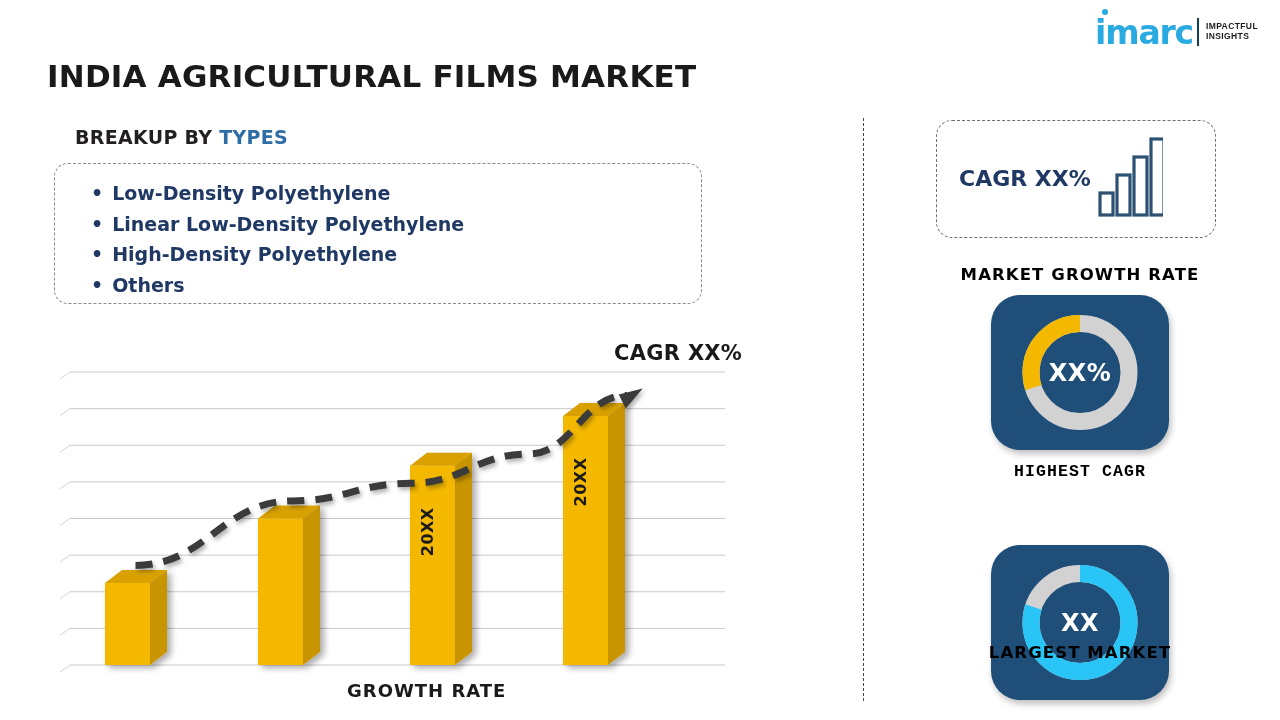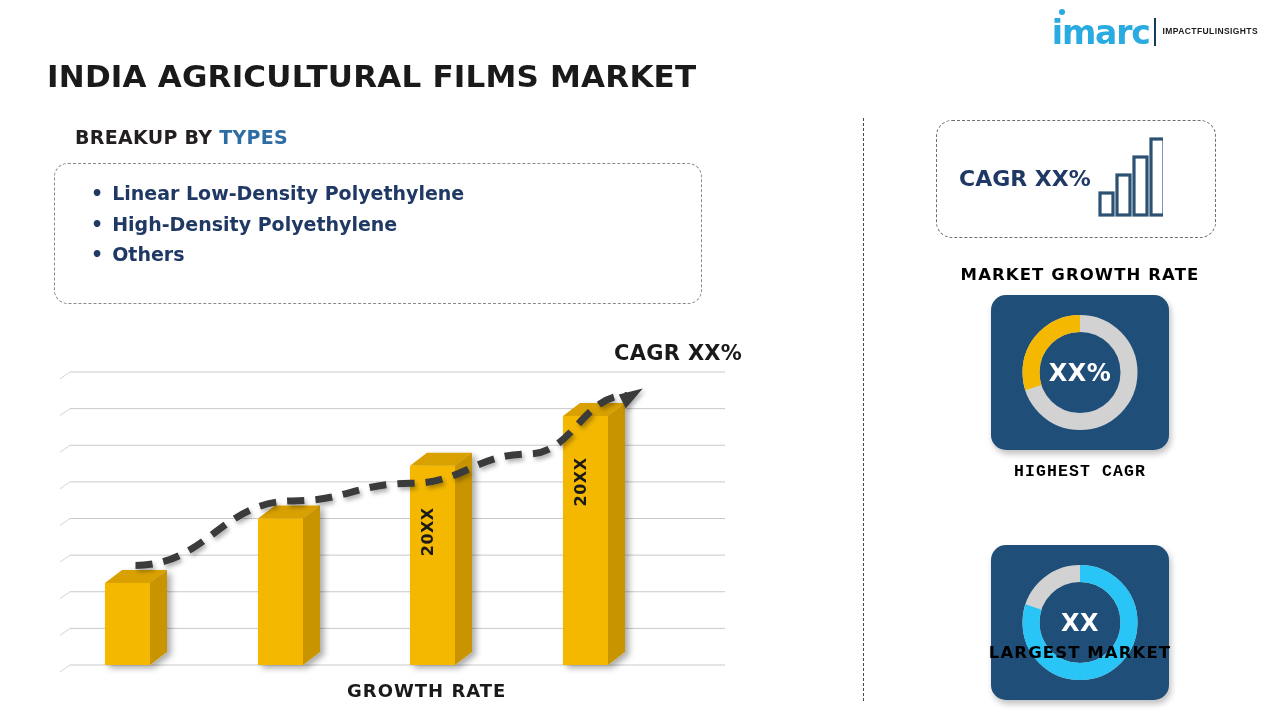--- a/index.html
+++ b/index.html
@@ -10,21 +10,21 @@
     -webkit-font-smoothing:antialiased;
   }
   .page{position:relative;width:1280px;height:720px;background:#fff;}
 
   
   .logo{position:absolute;right:22px;top:14px;display:flex;align-items:center;height:36px;}
   .logo-word{position:relative;font-size:33px;font-weight:700;letter-spacing:-1.2px;
              color:#29ABE2;line-height:1;font-family:"DejaVu Sans",sans-serif;}
   .logo-dot{position:absolute;left:7px;top:-7px;width:6px;height:6px;border-radius:50%;background:#29ABE2;}
   .logo-bar{width:2px;height:28px;background:#0f3d5c;margin:0 7px 0 4px;}
-  .logo-tag{display:flex;flex-direction:row;justify-content:flex-start;line-height:1.15;}
+  .logo-tag{display:flex;flex-direction:column;justify-content:flex-start;line-height:1.15;}
   .logo-tag span{font-size:8.5px;font-weight:700;color:#1b1b1b;letter-spacing:.4px;}
 
   
   .title{position:absolute;left:47px;top:58px;font-size:31px;font-weight:700;
          color:#1a1a1a;letter-spacing:.2px;font-family:"DejaVu Sans",sans-serif;}
 
   .subtitle{position:absolute;left:75px;top:126px;font-size:19px;font-weight:700;
             color:#231f20;letter-spacing:.3px;font-family:"DejaVu Sans",sans-serif;}
   .subtitle .accent{color:#2E6CA4;}
 
@@ -60,21 +60,21 @@
   .growth-text{font-size:22px;font-weight:700;color:#1F3864;line-height:30px;
                font-family:"DejaVu Sans",sans-serif;}
   .growth-icon{margin-left:6px;}
 
   .cap{position:absolute;width:360px;text-align:center;font-size:16.5px;font-weight:700;
        color:#000000;letter-spacing:1.1px;font-family:"DejaVu Sans",sans-serif;}
   .cap-growth{top:150px;}
   .cap-cagr{top:347px;font-family:Liberation Mono, monospace;}
   .cap-market{top:528px;}
 
-  .donut-tile{position:absolute;width:178px;height:155px;border-radius:15px;
+  .donut-tile{position:absolute;width:178px;height:155px;border-radius:29px;
               background:#1F4E79;box-shadow:2px 4px 6px rgba(0,0,0,.25);}
   .tile-cagr{left:91px;top:180px;}
   .tile-market{left:91px;top:393px;margin-top:37px;}
   .donut-val{position:absolute;width:100%;top:0;height:100%;display:flex;
              align-items:center;justify-content:center;color:#ffffff;
              font-size:24px;font-weight:700;font-family:"DejaVu Sans",sans-serif;
              letter-spacing:.5px;}
 </style>
 </head>
 <body>
@@ -94,20 +94,21 @@
   </div>
 
   <div class="title">INDIA AGRICULTURAL FILMS MARKET</div>
 
   <div class="subtitle">
     <span>BREAKUP BY </span><span class="accent">TYPES</span>
   </div>
 
   <div class="types-box">
     <ul class="types-list">
+      <li>Low-Density Polyethylene</li>
       <li>Linear Low-Density Polyethylene</li>
       <li>High-Density Polyethylene</li>
       <li>Others</li>
     </ul>
   </div>
 
   <div class="chart">
     <svg width="680" height="350" viewBox="0 0 680 350">
       <defs>
         <filter id="barShadow" x="-40%" y="-40%" width="200%" height="200%">

